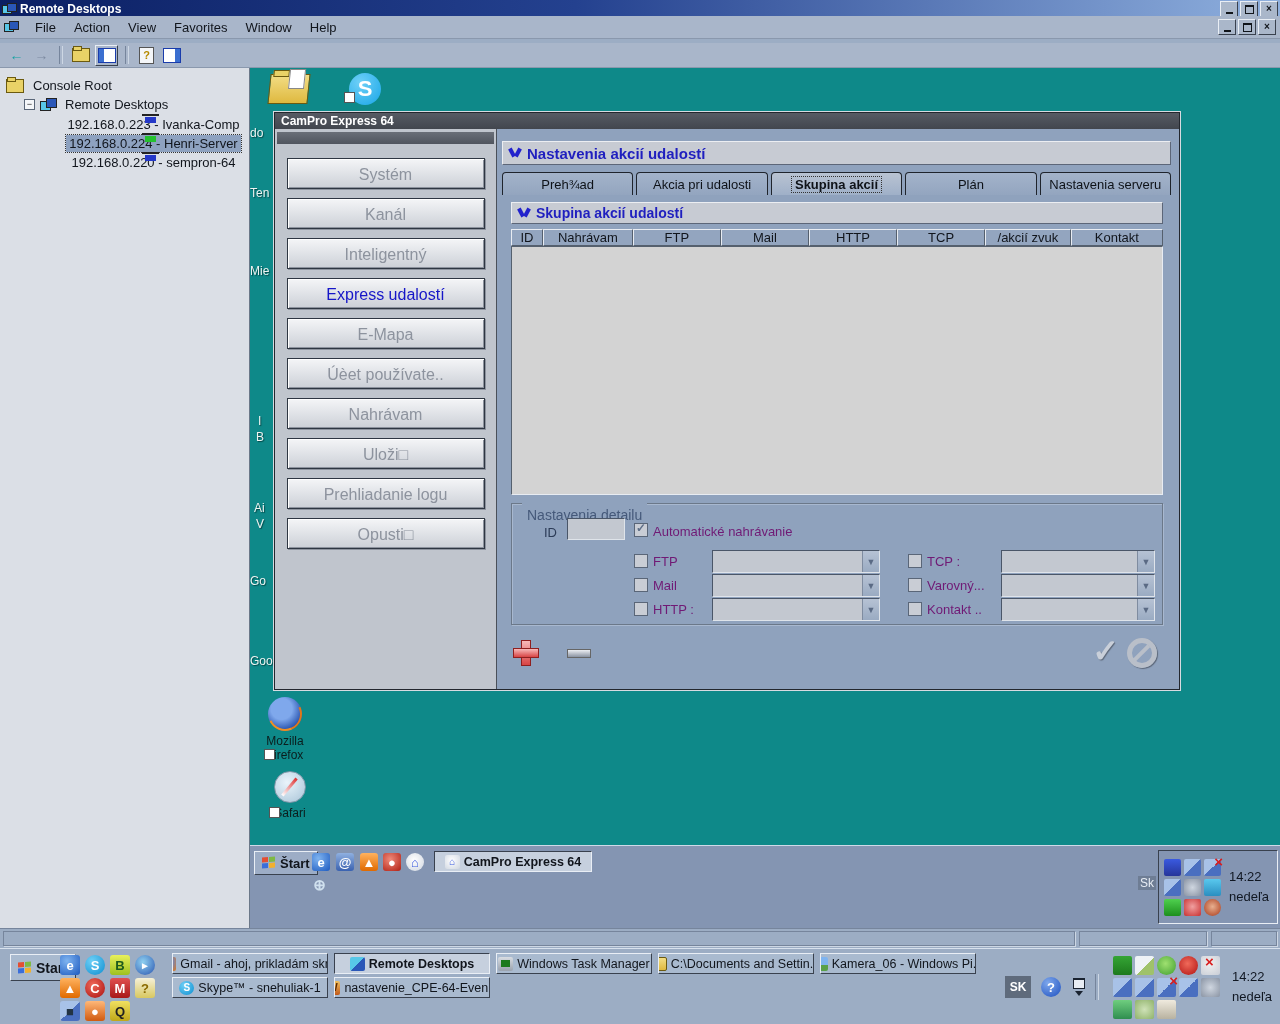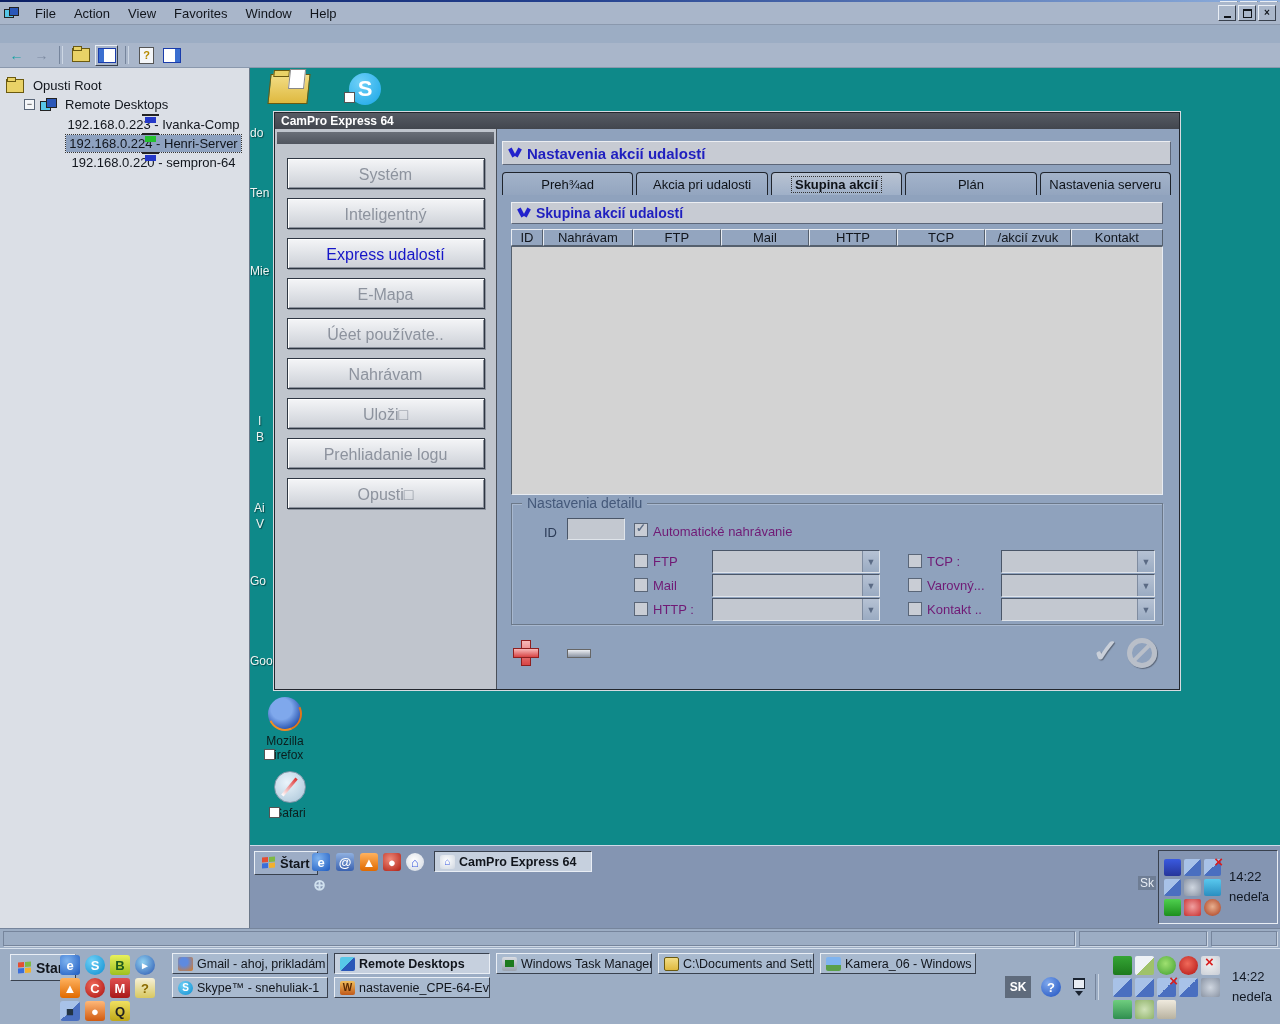--- a/index.html
+++ b/index.html
@@ -1,39 +1,39 @@
 <!DOCTYPE html>
 <html><head>
 <meta charset="utf-8">
 <style>
   html,body{margin:0;padding:0;}
   .screen{position:relative;width:1280px;height:1024px;overflow:hidden;
     font-family:"Liberation Sans",sans-serif;background:#9cadc4;color:#11151c;
     -webkit-font-smoothing:none;}
   
-  .b-out{border:1px solid;border-color:#e9eef5 #39414e #39414e #e9eef5;}
+  .b-out{border:1px solid;border-color:#e9eef5 #39414e #39414e #e9eef5;justify-content:center;}
   .b-in{border:1px solid;border-color:#39414e #e9eef5 #e9eef5 #39414e;}
   .b-etch{border:1px solid #76859c;box-shadow:1px 1px 0 #cdd7e4;}
 
   
   .titlebar{position:absolute;left:0;top:0;width:1280px;height:18px;
     background:linear-gradient(90deg,#0b1f63,#24418f 45%,#8fb0de);
     display:flex;align-items:center;padding:0 2px;box-sizing:border-box;}
   .titlebar .t-text{color:#fff;font-weight:bold;font-size:12px;margin-left:4px;flex:1;}
   .winbtns{display:flex;gap:2px;}
   .winbtn{width:16px;height:14px;background:#aab7ca;display:flex;align-items:center;justify-content:center;
     font-size:10px;font-weight:bold;color:#10141a;line-height:1;}
   .winbtn .mini{display:block;width:7px;height:2px;background:#10141a;margin-top:7px;}
   .winbtn .rest{display:block;width:7px;height:6px;border:1px solid #10141a;border-top-width:2px;background:#aab7ca;}
   .appicon{width:14px;height:12px;position:relative;}
   .appicon:before,.appicon:after{content:"";position:absolute;border:1px solid #222;background:#3b6fd0;}
   .appicon:before{left:0;top:2px;width:8px;height:7px;background:#57c7e8;}
   .appicon:after{left:5px;top:0;width:8px;height:7px;background:#2a57b8;}
 
-  .menubar{position:absolute;left:0;top:2px;width:1280px;height:23px;background:#a9b6ca;
+  .menubar{position:absolute;left:0;top:16px;width:1280px;height:23px;background:#a9b6ca;
     border-bottom:1px solid #8a98ad;display:flex;align-items:center;box-sizing:border-box;padding:0 4px;}
   .menuitem{font-size:13px;padding:3px 9px;}
   .menubar .winbtns{margin-left:auto;}
   .toolbar{position:absolute;left:0;top:43px;width:1280px;height:25px;background:#a9b6ca;
     border-bottom:1px solid #8a98ad;display:flex;align-items:center;gap:4px;padding:0 6px;box-sizing:border-box;}
   .tbico{width:21px;height:19px;display:flex;align-items:center;justify-content:center;font-size:14px;font-weight:bold;}
   .arrow-back{color:#16a2a2;}.arrow-fwd{color:#7c8aa0;}
   .tbsep{width:2px;height:18px;border-left:1px solid #76859c;border-right:1px solid #cdd7e4;margin:0 3px;}
   .fold{width:16px;height:12px;background:#e9d267;border:1px solid #6b5a10;position:relative;}
   .fold:before{content:"";position:absolute;left:0;top:-3px;width:7px;height:3px;background:#e9d267;border:1px solid #6b5a10;}
@@ -108,21 +108,21 @@
   .tab.active span{font-weight:bold;outline:1px dotted #333;padding:0 3px;}
   .sect{left:14px;right:16px;top:73px;height:22px;}
   .sect .ht{font-size:14px;}
   .thead{position:absolute;left:14px;right:16px;top:100px;height:17px;display:flex;}
   .th{background:#93a5bf;border:1px solid;border-color:#e8ecf2 #55606e #55606e #e8ecf2;
     font-size:13px;display:flex;align-items:center;justify-content:center;box-sizing:border-box;overflow:hidden;white-space:nowrap;}
   .tbody{position:absolute;left:14px;right:16px;top:117px;height:247px;background:#d3d3d3;
     border:1px solid;border-color:#55606e #e8ecf2 #e8ecf2 #55606e;}
   .detail{position:absolute;left:14px;right:16px;top:374px;height:120px;
     border:1px solid #6b7889;box-shadow:inset 1px 1px 0 #a8b8cf,1px 1px 0 #a8b8cf;}
-  .legend{position:absolute;top:-9px;left:10px;background:#8fa2bd;padding:0 5px;font-size:14px;color:#45597a;}
+  .legend{position:absolute;top:-9px;left:10px;background:#8fa2bd;padding:12px 5px;font-size:14px;color:#45597a;}
   .dis{color:#701a75;font-size:13px;}
   .idlab{position:absolute;left:32px;top:21px;font-size:13px;color:#2c3c57;}
   .idfield{position:absolute;left:55px;top:14px;width:56px;height:20px;background:#c3c8d0;
     border:1px solid;border-color:#4a5668 #dfe4ea #dfe4ea #4a5668;}
   .ckb{position:absolute;width:12px;height:12px;background:#c9cdd5;border:1px solid #5a6678;}
   .ckb.checked:before{content:"✓";position:absolute;left:1px;top:-3px;font-size:12px;color:#5f6f88;font-weight:bold;}
   .combo{position:absolute;height:21px;display:flex;border:1px solid;border-color:#4a5668 #dfe4ea #dfe4ea #4a5668;background:#c3c8d0;}
   .combo .fld{flex:1;}
   .combo .drop{width:16px;background:linear-gradient(#b6c2d4,#9aabc2);border-left:1px solid #7f8ca0;
     color:#5a6a84;font-size:9px;display:flex;align-items:center;justify-content:center;}
@@ -254,21 +254,21 @@
     <span class="tbico">
         <span class="panes" style="transform:scaleX(-1)"></span>
       </span>
   </div>
 
   <div class="workarea">
 
     <div class="tree">
       <div class="trow">
         <span class="foldico"></span>
-        <span class="tlabel">Opusti Root</span>
+        <span class="tlabel">Console Root</span>
       </div>
       <div class="trow t-indent1">
         <span class="expander">−</span>
         <span class="pcsico"></span>
         <span class="tlabel">Remote Desktops</span>
       </div>
       <div class="trow t-indent2">
         <span class="pcico"></span>
         <span class="tlabel">192.168.0.223 - Ivanka-Comp</span>
       </div>
@@ -310,20 +310,21 @@
       </div>
 
       <div class="campro">
         <div class="cp-title">
           <span>CamPro Express 64</span>
         </div>
         <div class="cp-body">
           <div class="cp-side">
             <div class="cp-strip"></div>
             <button class="cp-btn">Systém</button>
+            <button class="cp-btn">Kanál</button>
             <button class="cp-btn">Inteligentný</button>
             <button class="cp-btn active">Express udalostí</button>
             <button class="cp-btn">E-Mapa</button>
             <button class="cp-btn">Úèet používate..</button>
             <button class="cp-btn">Nahrávam</button>
             <button class="cp-btn">Uloži□</button>
             <button class="cp-btn">Prehliadanie logu</button>
             <button class="cp-btn">Opusti□</button>
           </div>
 

